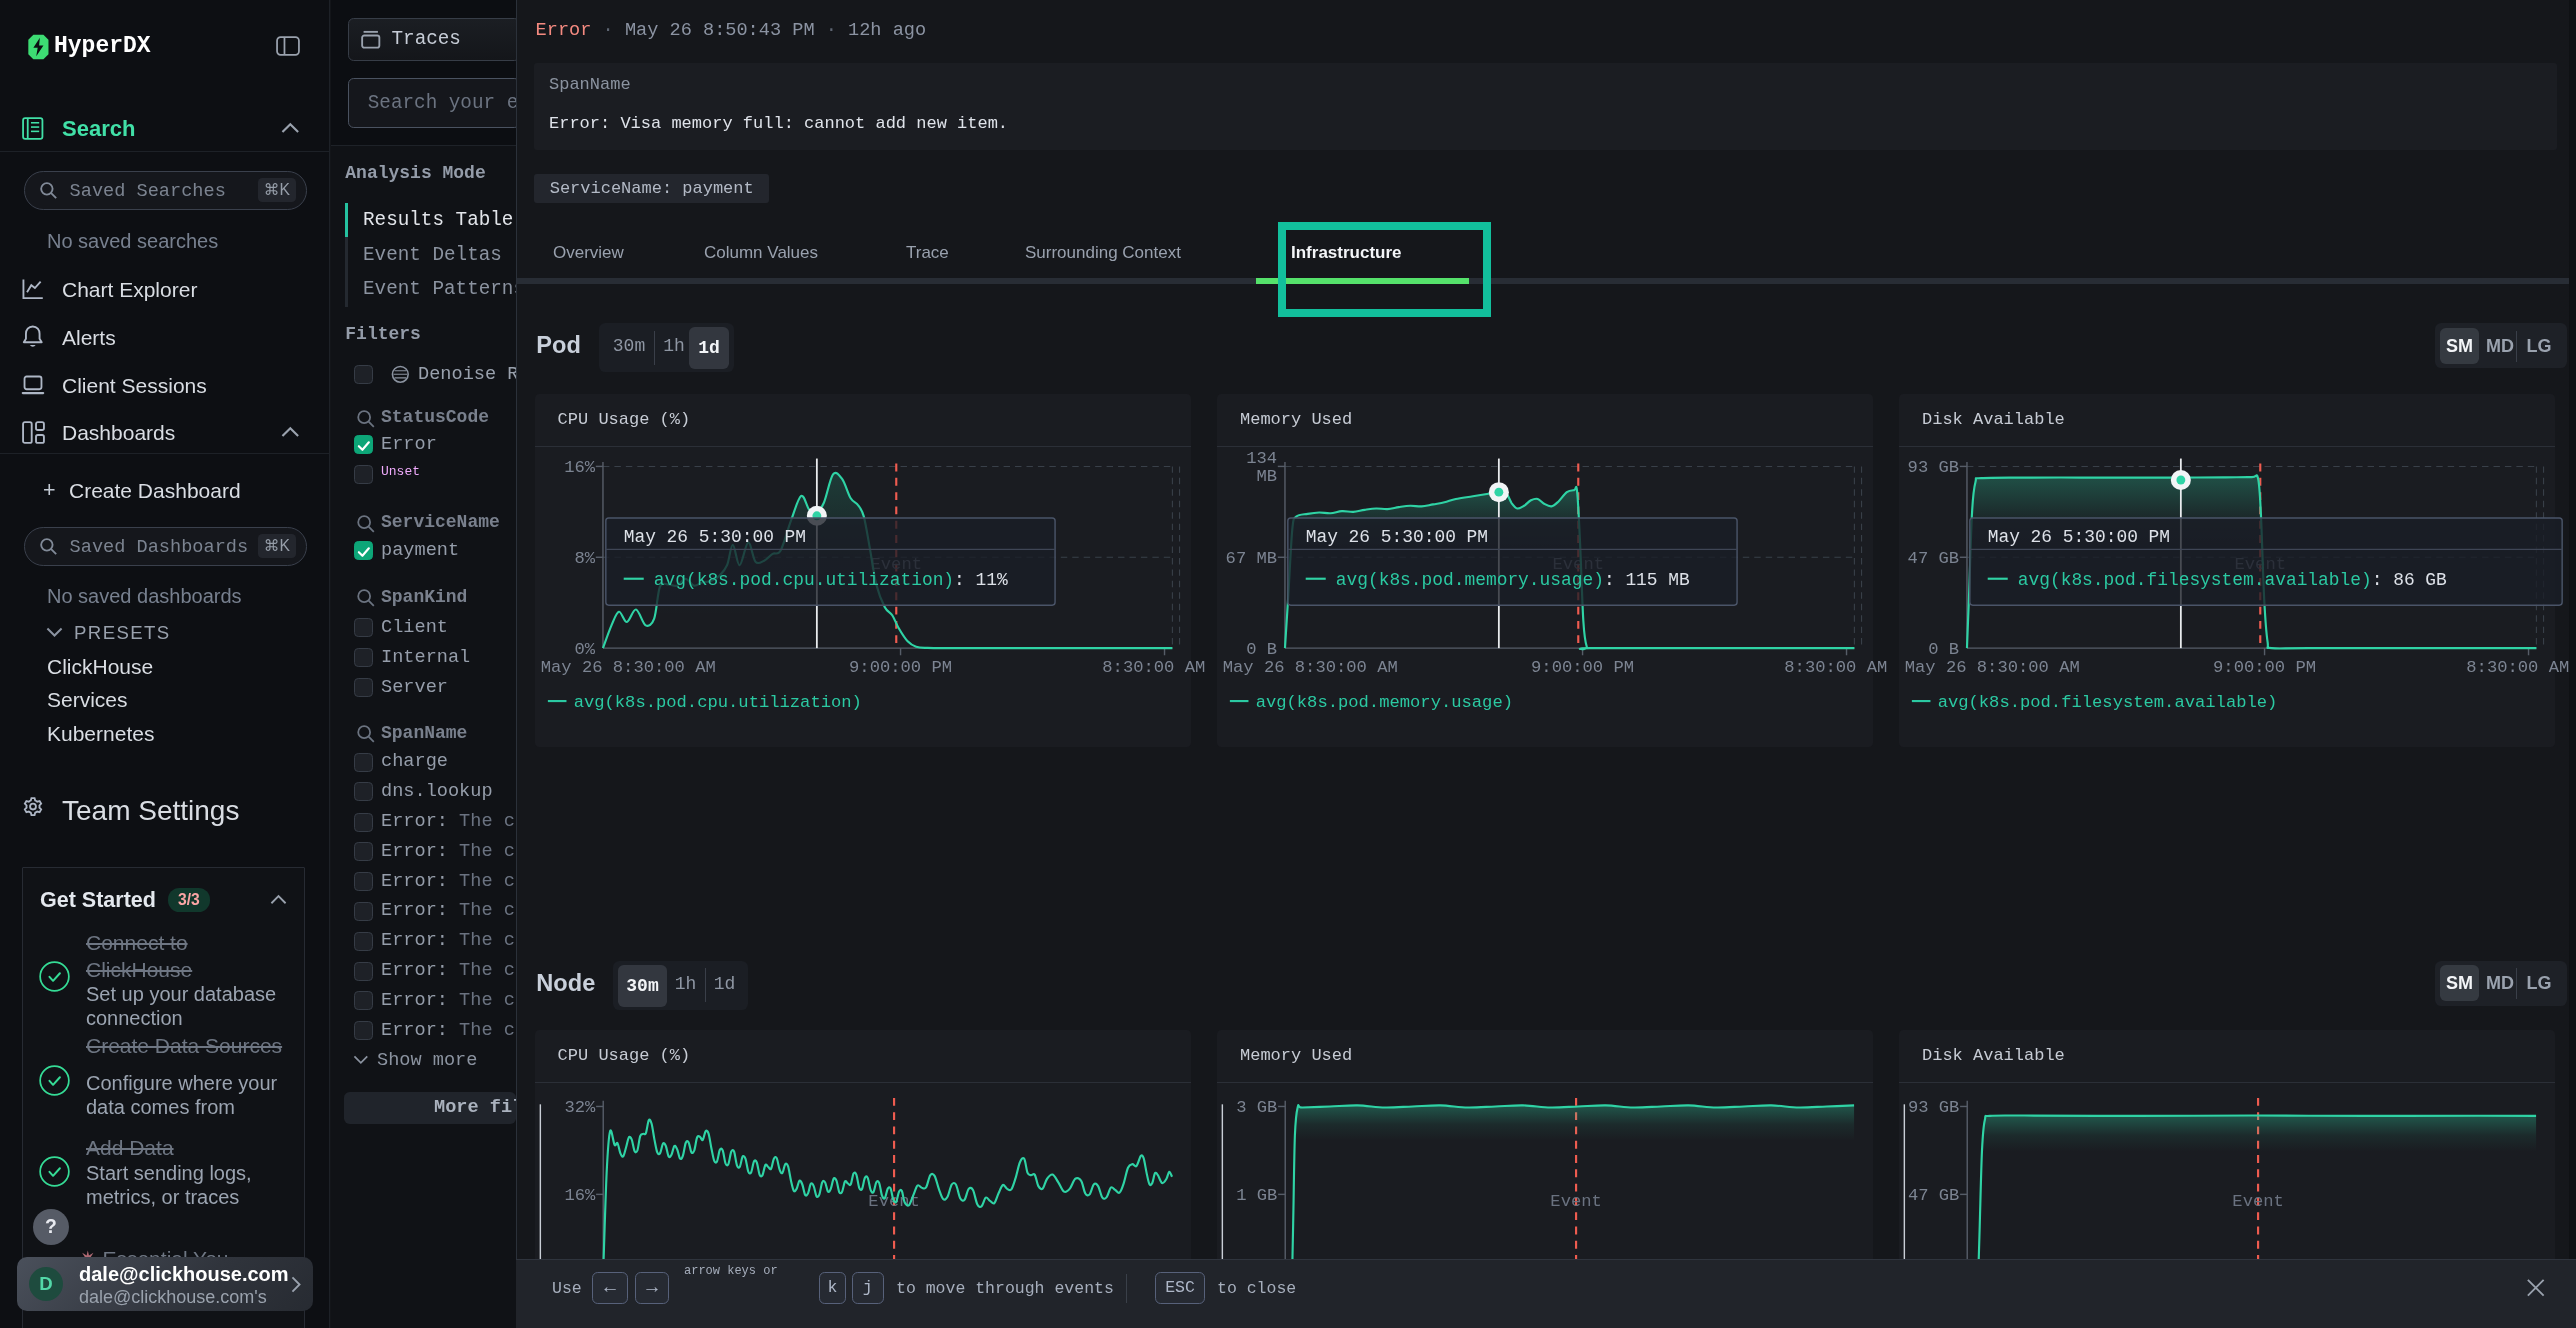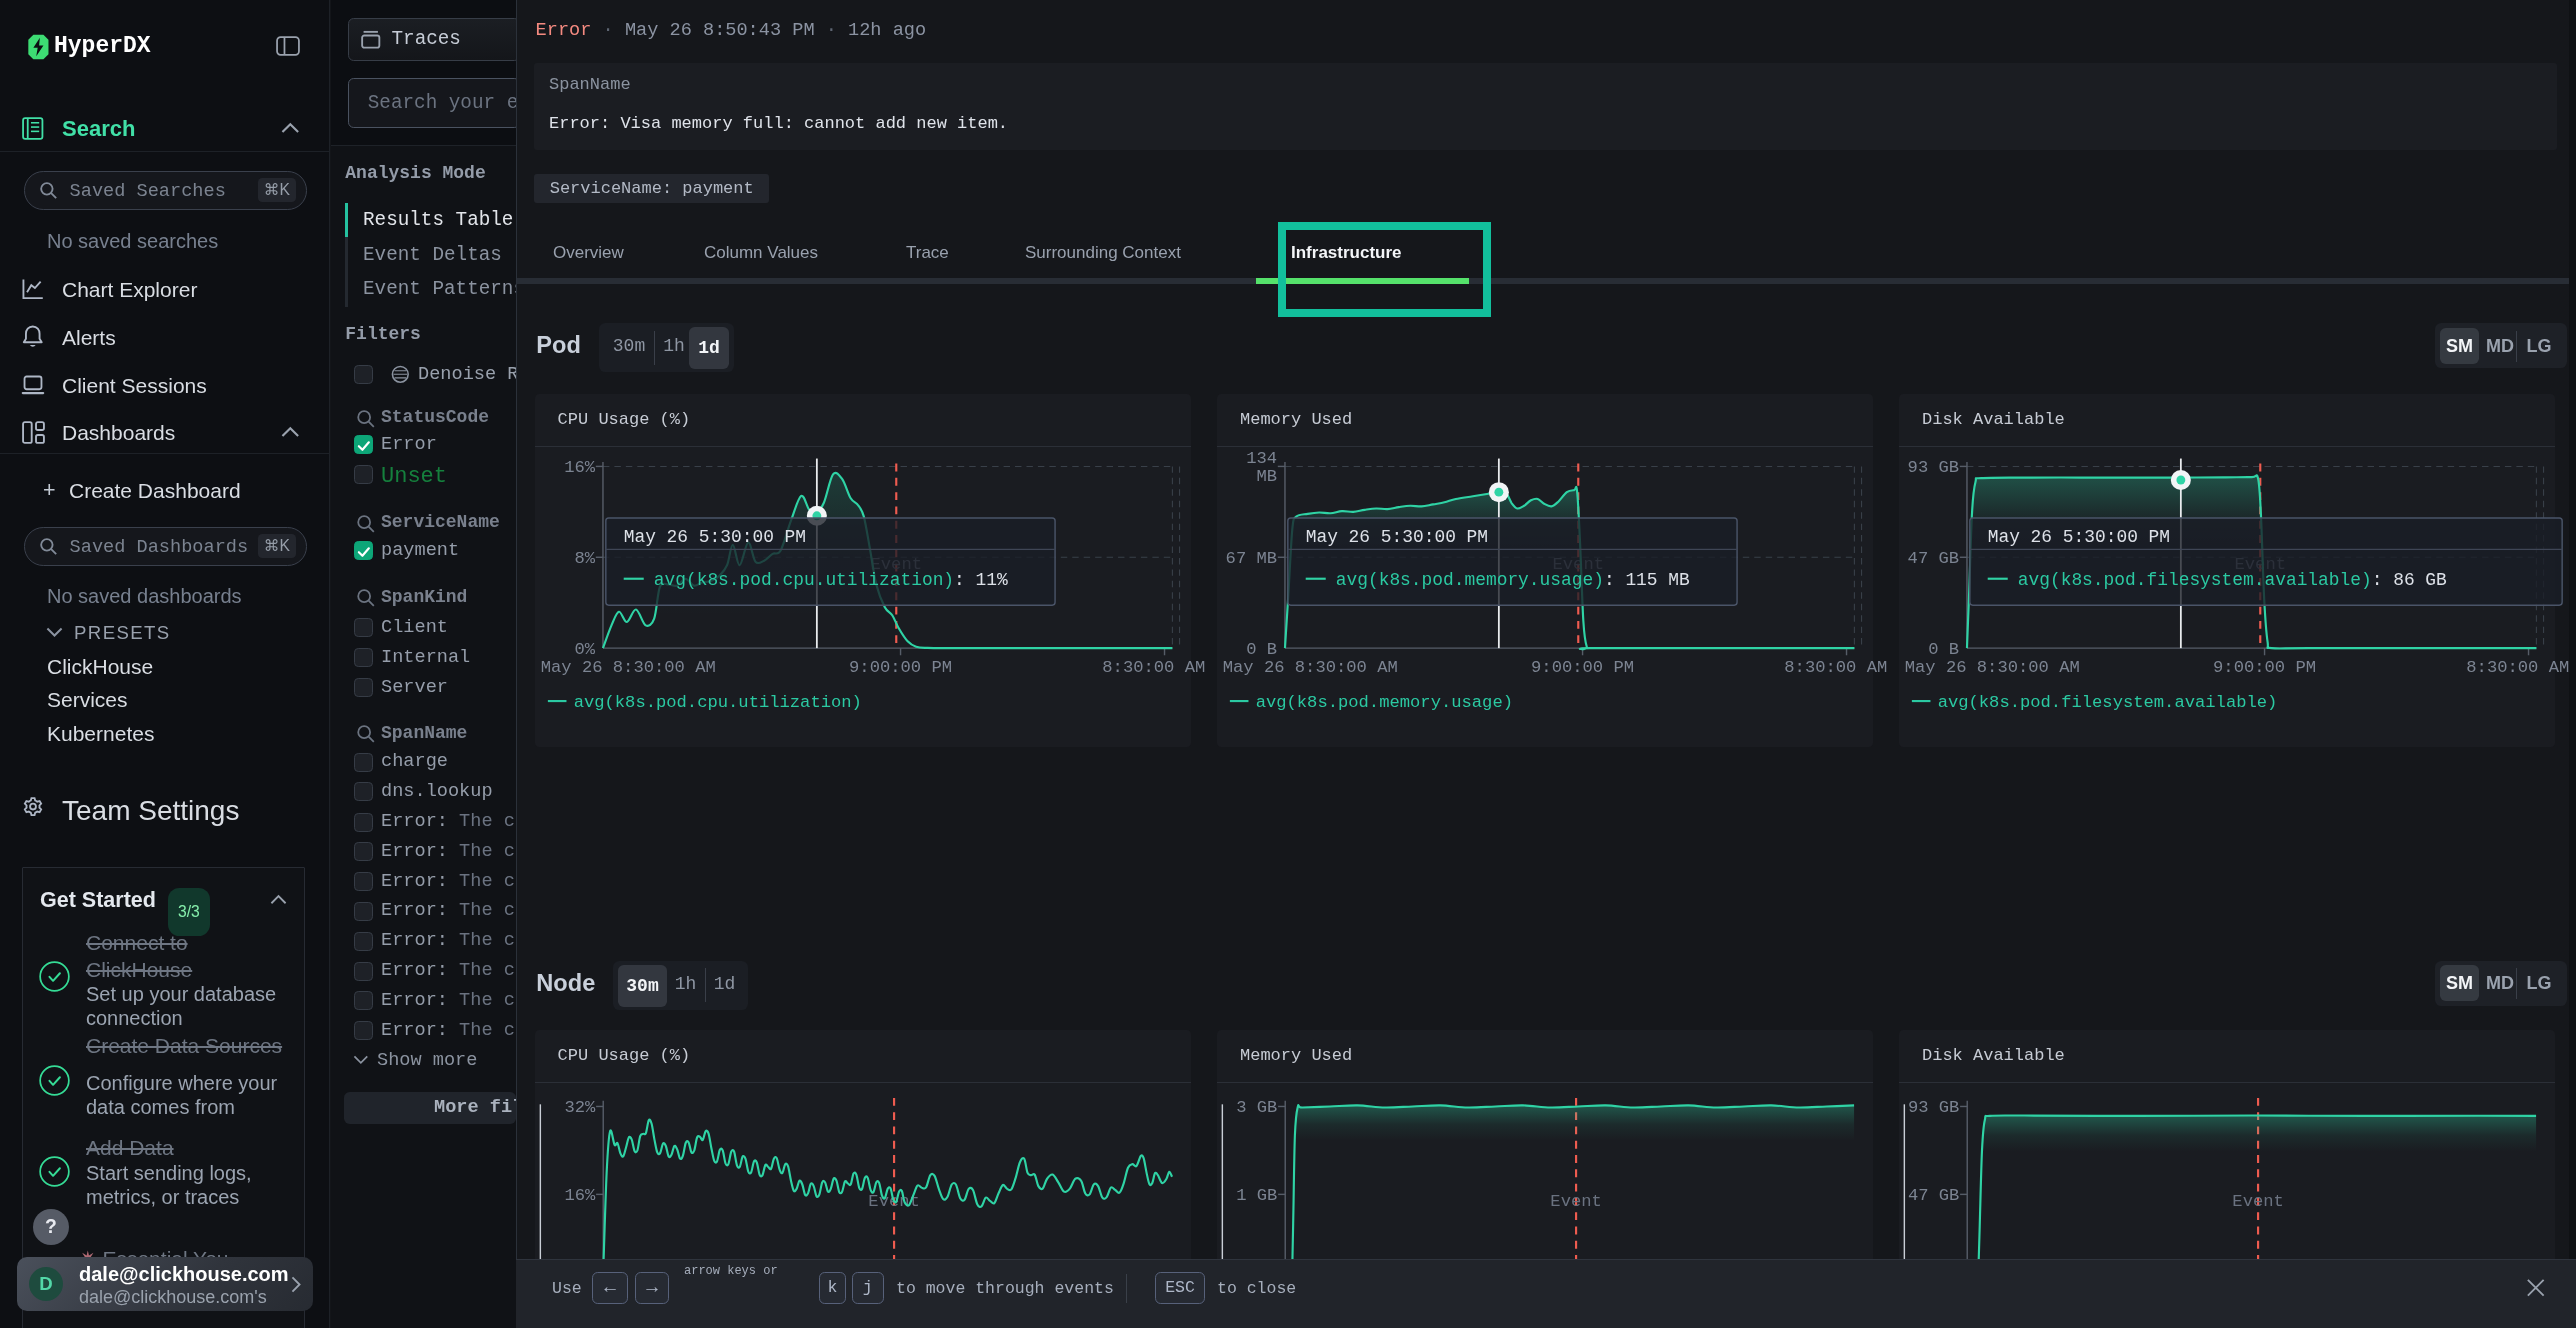--- a/index.html
+++ b/index.html
@@ -109,21 +109,21 @@
 <div class="navtxt" style="left:47px;top:722px">Kubernetes</div>
 <svg class="abs" style="left:22px;top:796px" width="22" height="22" viewBox="0 0 24 24">
 <path fill="none" stroke="#aeb7c6" stroke-width="2" d="M10.3 2.3 L13.7 2.3 L14.4 4.9 A7.4 7.4 0 0 1 16.6 6.2 L19.2 5.5 L20.9 8.4 L19 10.3 A7.6 7.6 0 0 1 19 12.8 L20.9 14.7 L19.2 17.6 L16.6 16.9 A7.4 7.4 0 0 1 14.4 18.2 L13.7 20.8 L10.3 20.8 L9.6 18.2 A7.4 7.4 0 0 1 7.4 16.9 L4.8 17.6 L3.1 14.7 L5 12.8 A7.6 7.6 0 0 1 5 10.3 L3.1 8.4 L4.8 5.5 L7.4 6.2 A7.4 7.4 0 0 1 9.6 4.9 Z"></path>
 <circle cx="12" cy="11.5" r="3.2" fill="none" stroke="#aeb7c6" stroke-width="2"></circle>
     </svg>
 <div class="navtxt" style="left:62px;top:795px;font-size:28px">Team Settings</div>
 </div>
 <div class="abs" style="left:0;top:0;width:330px;height:1328px;z-index:3">
     <div class="abs" style="left:22px;top:867px;width:283px;height:462px;border:1.4px solid #272b33;border-radius:1px;background:#101216">
 <div class="abs" style="left:17px;top:20px;font-size:21.5px;font-weight:bold;color:#e4e8ee;font-family:'Liberation Sans',sans-serif">Get Started</div>
-<div class="abs" style="left:145px;top:20px;background:#11382c;border-radius:11.4px;padding:15px 10px;color:#86efac;font-size:15.7px;font-weight:normal">3/3</div>
+<div class="abs" style="left:145px;top:20px;background:#11382c;border-radius:11.4px;padding:3px 10px;color:#fca5a5;font-size:15.7px;font-weight:bold">3/3</div>
 <svg class="abs" style="left:247px;top:26px" width="17" height="10.7" viewBox="0 0 24 15">
         <path d="M2 13 L12 3 L22 13" fill="none" stroke="#9aa2ae" stroke-width="2.6"></path>
       </svg>
 <svg class="abs" style="left:15px;top:92px" width="33" height="33" viewBox="0 0 46 46">
 <circle cx="23" cy="23" r="20" fill="none" stroke="#35dc96" stroke-width="2.4"></circle>
 <path d="M16 23.5 L21 29 L30.5 18.5" fill="none" stroke="#35dc96" stroke-width="2.8" stroke-linecap="round" stroke-linejoin="round"></path>
       </svg>
 <div class="abs" style="left:63px;top:62px;font-size:21px;color:#6e7683;text-decoration:line-through;line-height:26.5px">Connect to<br>ClickHouse</div>
 <div class="abs" style="left:63px;top:114px;font-size:20px;color:#9ba4b1;line-height:24px">Set up your database<br>connection</div>
 <svg class="abs" style="left:15px;top:196px" width="33" height="33" viewBox="0 0 46 46">
@@ -180,21 +180,21 @@
       <line x1="17" y1="17" x2="24" y2="24" stroke="#6b7380" stroke-width="2.4"></line>
     </svg>
     <div class="ftxt" style="left:50px;top:407px;font-weight:bold;color:#79808d">StatusCode</div>
 <div class="cbx on" style="left:23px;top:435px">
       <svg width="15.7" height="15.7" viewBox="0 0 22 22">
         <path d="M4 11.5 L9 16.5 L18 6" fill="none" stroke="#fff" stroke-width="3" stroke-linecap="round" stroke-linejoin="round"></path>
       </svg>
     </div>
     <div class="ftxt" style="left:50px;top:434px;color:#959daa;font-size:18.6px">Error</div>
 <div class="cbx" style="left:23px;top:465px"></div>
-    <div class="ftxt" style="left:50px;top:464px;color:#15803d;font-size:22px">Unset</div>
+    <div class="ftxt" style="left:50px;top:464px;color:#f0abfc;font-size:13px">Unset</div>
 <svg class="abs" style="left:25px;top:514px" width="19.3" height="19.3" viewBox="0 0 26 26">
       <circle cx="11" cy="11" r="8" fill="none" stroke="#6b7380" stroke-width="2.4"></circle>
       <line x1="17" y1="17" x2="24" y2="24" stroke="#6b7380" stroke-width="2.4"></line>
     </svg>
     <div class="ftxt" style="left:50px;top:512px;font-weight:bold;color:#79808d">ServiceName</div>
 <div class="cbx on" style="left:23px;top:541px">
       <svg width="15.7" height="15.7" viewBox="0 0 22 22">
         <path d="M4 11.5 L9 16.5 L18 6" fill="none" stroke="#fff" stroke-width="3" stroke-linecap="round" stroke-linejoin="round"></path>
       </svg>
     </div>

